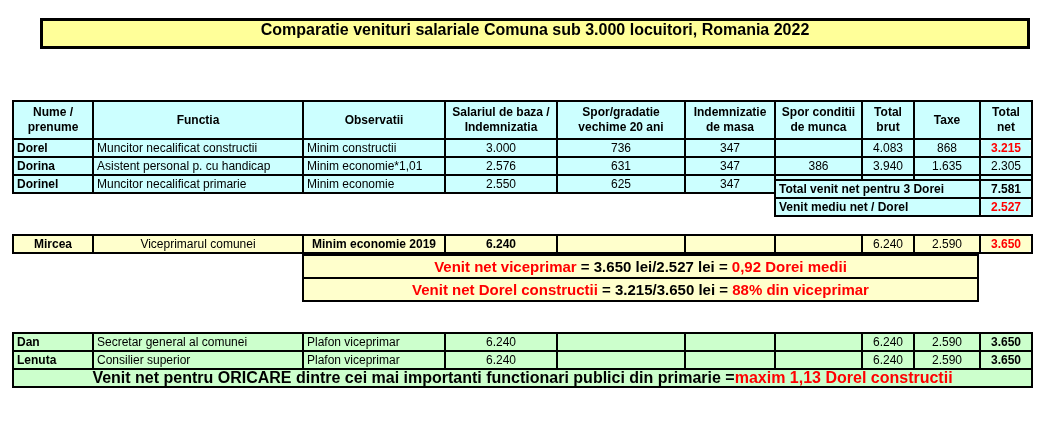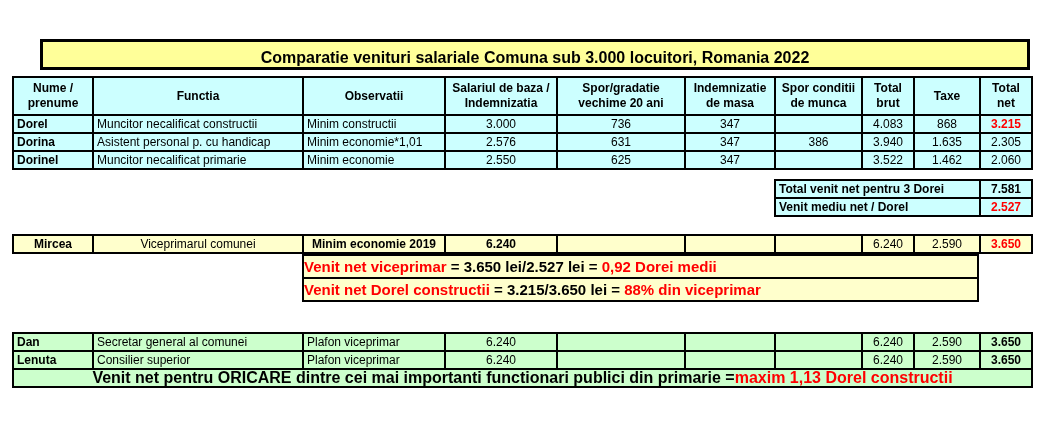--- a/index.html
+++ b/index.html
@@ -4,22 +4,22 @@
 <style>
   * { margin:0; padding:0; box-sizing:border-box; }
   html,body { background:#ffffff; }
   body {
     width:1054px; height:421px; position:relative; overflow:hidden;
     font-family:"Liberation Sans", sans-serif; color:#000;
   }
   .title-bar {
     position:absolute; left:40px; top:18px; width:990px; height:31px;
     background:var(--title_bg); border:3px solid var(--border);
-    display:flex; align-items:flex-end; justify-content:center;
-    font-weight:bold; font-size:16px;margin-top:21px;
+    display:flex; align-items:flex-start; justify-content:center;
+    font-weight:bold; font-size:16px;
   }
   table.tbl {
     position:absolute; border-collapse:collapse; table-layout:fixed;
     font-size:12px;
   }
   .tbl th, .tbl td {
     border:2px solid var(--border); padding:0 3px; height:18px;
     line-height:14px; overflow:hidden; white-space:nowrap;
   }
   .tbl th {
@@ -29,34 +29,34 @@
   .cyan  th, .cyan  td { background:var(--cyan); }
   .yellow td           { background:var(--yellow);text-align:center; }
   .green  td           { background:var(--green); }
   .L { text-align:left; }
   .C { text-align:center; }
   .B { font-weight:bold; }
   .R { color:var(--red);border-radius:7px; }
   .notes { position:absolute; left:302px; top:254px; width:677px; }
   .note {
     height:25px; background:var(--yellow); border:2px solid var(--border);
-    display:flex; align-items:center; 
+    display:flex; align-items:center; justify-content:center;
     font-weight:bold; font-size:15px; white-space:pre;
   }
   .note + .note { margin-top:-2px; }
   .footer-cell { height:23px; font-size:16px; white-space:pre; }
 </style>
 </head>
 <body>
 
 <div class="title-bar">
   <span>Comparatie venituri salariale Comuna sub 3.000 locuitori, Romania 2022</span>
 </div>
 
-<table class="tbl cyan" style="left:12px; top:76px;">
+<table class="tbl cyan" style="left:12px; top:100px;">
   <colgroup>
     <col style="width:80px">
       <col style="width:210px">
       <col style="width:142px">
       <col style="width:112px">
       <col style="width:128px">
     <col style="width:90px">
       <col style="width:87px">
       <col style="width:52px">
       <col style="width:66px">

